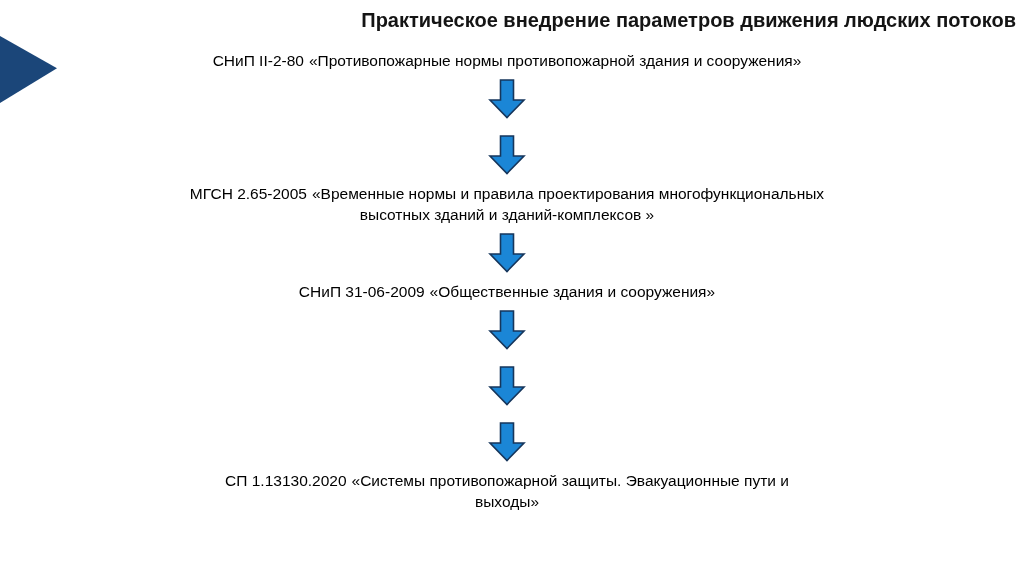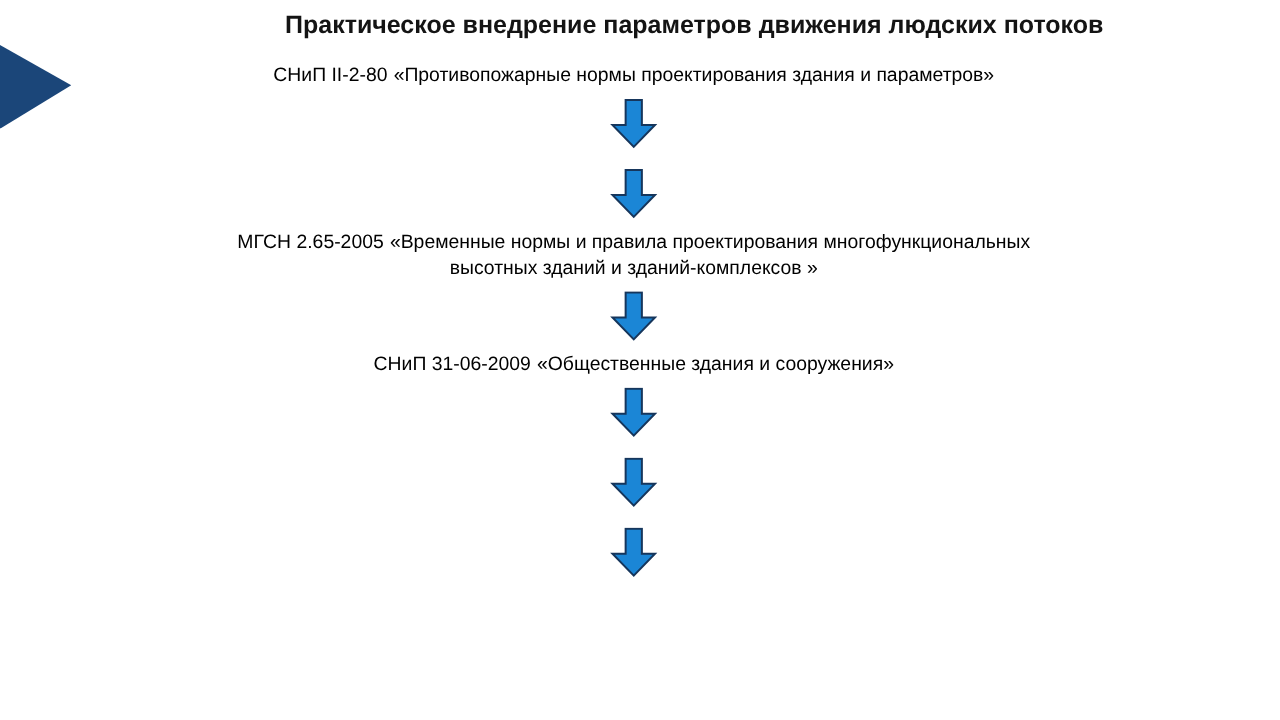--- a/index.html
+++ b/index.html
@@ -16,21 +16,21 @@
   .corner-arrow {
     position:absolute; left:0; top:36px;
     width:57px; height:67px;
     background:var(--accent-navy);
     clip-path:polygon(0 0, 100% 48%, 0 100%);
   }
 
   
   .title {
     position:absolute; top:9px; left:228px; right:8px;
-    text-align:left;
+    text-align:right;
     font-size:20px; font-weight:bold;
     color:var(--title-color);
   }
 
   
   .logo {
     position:absolute; top:29px; right:13px; width:70px;
     text-align:center; line-height:1;
   }
   .logo-misi {
@@ -73,21 +73,21 @@
 
 <div class="slide">
 
   <div class="corner-arrow"></div>
 
   <div class="title">Практическое внедрение параметров движения людских потоков</div>
 
 
   <div class="flow">
 
-    <p class="step"><strong class="code">СНиП II-2-80</strong><span class="desc">«Противопожарные нормы проектирования здания и параметров»</span></p>
+    <p class="step"><strong class="code">СНиП II-2-80</strong><span class="desc">«Противопожарные нормы противопожарной здания и сооружения»</span></p>
 
     <div class="arrow-wrap">
       <svg class="arrow" viewBox="0 0 38 40" width="38" height="40">
           <path d="M12.5 1 H25.5 V21 H36 L19 38.5 L2 21 H12.5 Z"></path>
         </svg>
     </div>
 
 
     <div class="arrow-wrap">
       <svg class="arrow" viewBox="0 0 38 40" width="38" height="40">
@@ -119,15 +119,17 @@
         </svg>
     </div>
 
 
     <div class="arrow-wrap">
       <svg class="arrow" viewBox="0 0 38 40" width="38" height="40">
           <path d="M12.5 1 H25.5 V21 H36 L19 38.5 L2 21 H12.5 Z"></path>
         </svg>
     </div>
 
+    <p class="step"><strong class="code">СП 1.13130.2020</strong><span class="desc">«Системы противопожарной защиты. Эвакуационные пути и
+выходы»</span></p>
 
   </div>
 </div>
 
 </body></html>

